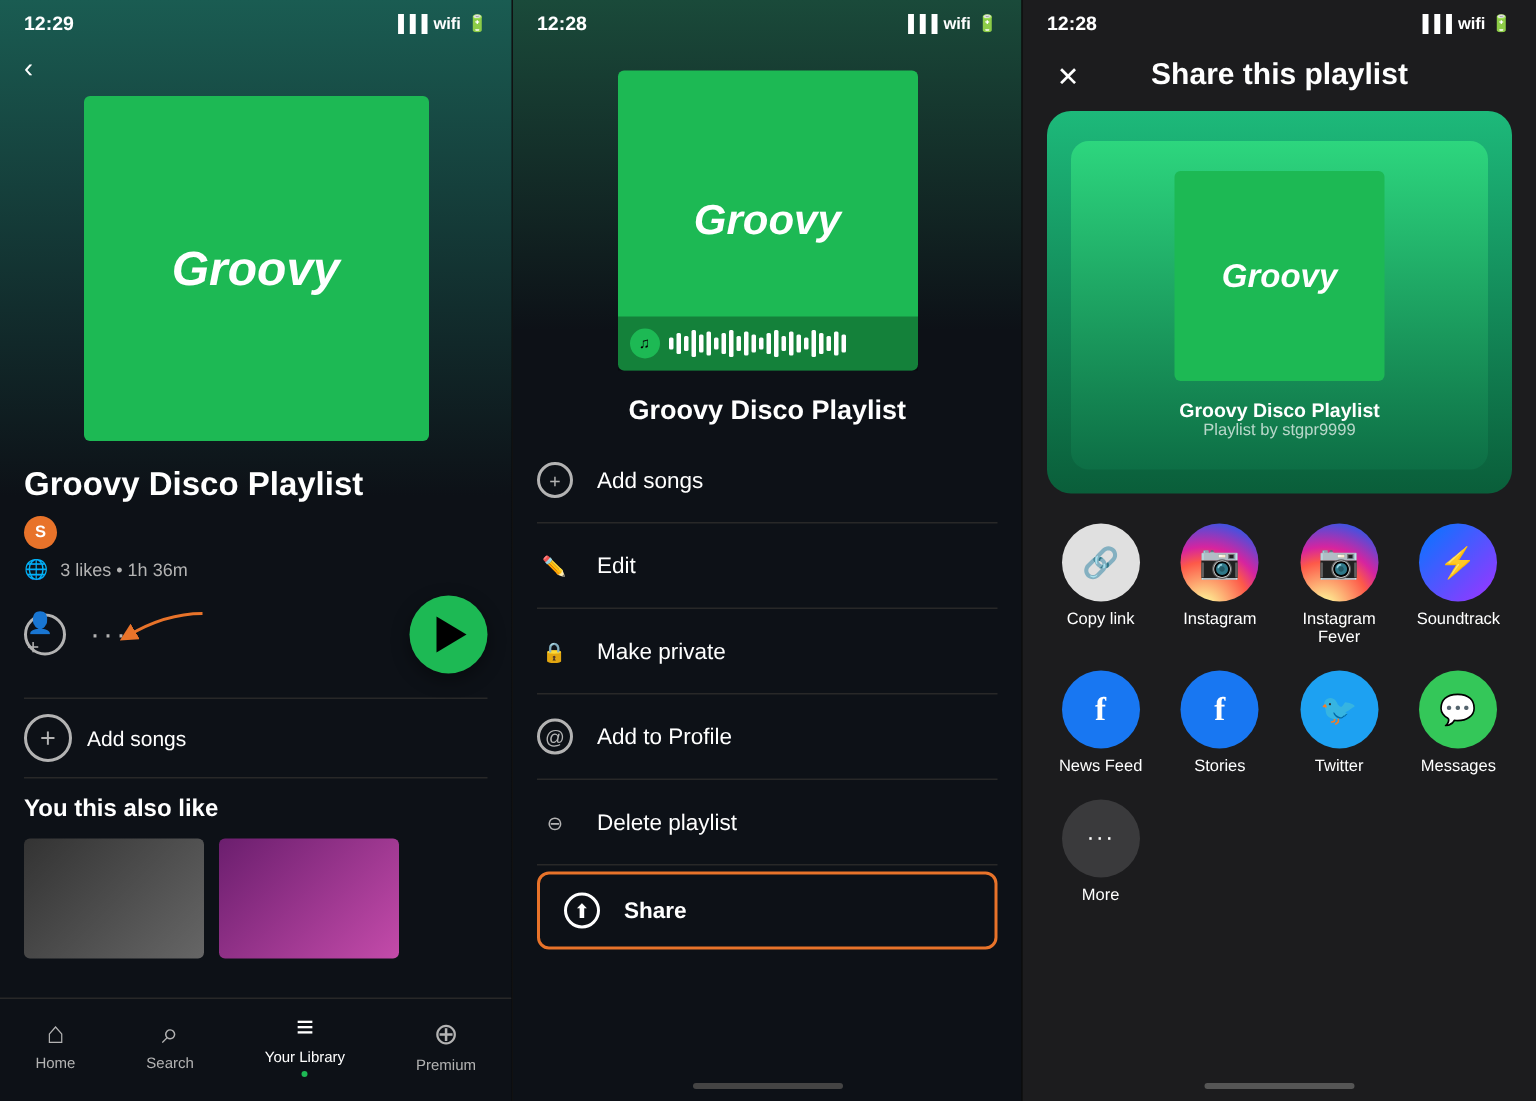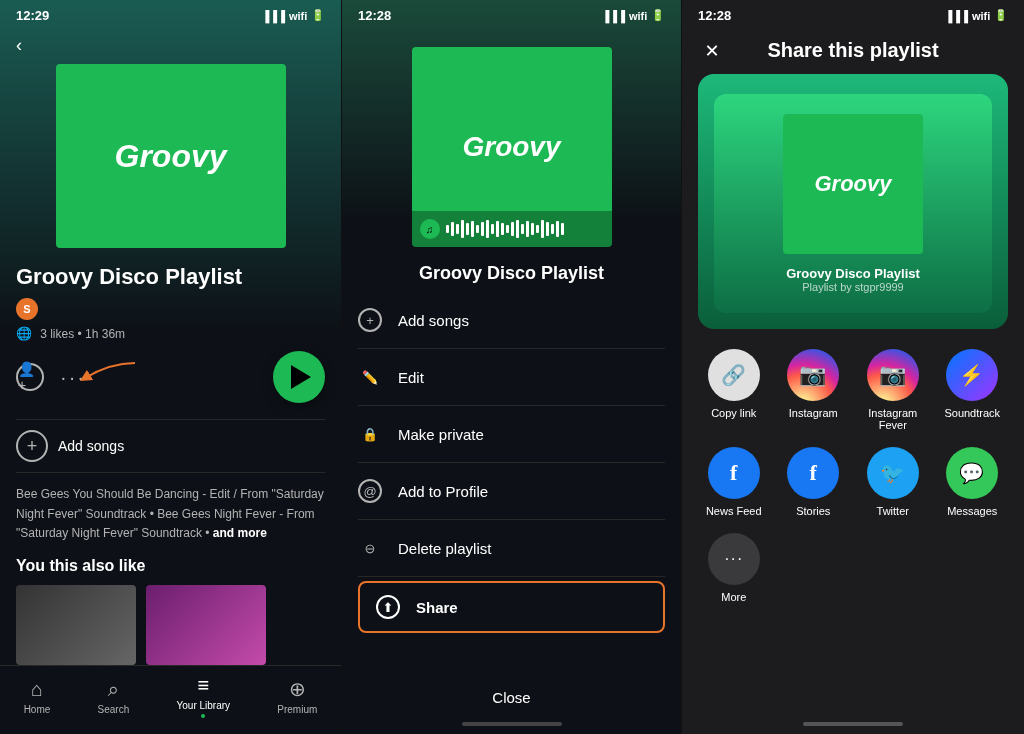--- a/index.html
+++ b/index.html
@@ -498,24 +498,20 @@
           </svg>
         </div>
       </div>
       <div class="play-btn">
         <div class="play-triangle"></div>
       </div>
     </div>
     <div class="add-songs-row">
       <div class="plus-circle">+</div>
       <span>Add songs</span>
-    </div>
-    <div class="songs-preview">
-      <span>Bee Gees You Should Be Dancing - Edit / From "Saturday Night Fever" Soundtrack • Bee Gees Night Fever - From "Saturday Night Fever" Soundtrack •</span>
-      <span class="and-more">and more</span>
     </div>
     <div class="you-might-like">You this also like</div>
     <div class="suggestion-thumbnails">
       <div class="thumb thumb1"></div>
       <div class="thumb thumb2"></div>
     </div>
   </div>
   <div class="bottom-nav">
     <div class="nav-item">
       <span class="nav-icon">⌂</span>
@@ -600,21 +596,20 @@
     </div>
     <div class="menu-item">
       <div class="menu-icon trash">⊖</div>
       <span>Delete playlist</span>
     </div>
     <div class="menu-item share-item">
       <div class="menu-icon" style="border:2px solid #fff;color:#fff;">⬆</div>
       <span style="font-weight:600;">Share</span>
     </div>
   </div>
-  <div class="close-btn">Close</div>
   <div class="panel2-bottom-bar"></div>
 </div>
 
 <div class="panel3">
   <div class="panel3-status">
     <span>12:28</span>
     <div class="status-icons">
       <span>▐▐▐</span>
       <span>wifi</span>
       <span>🔋</span>

